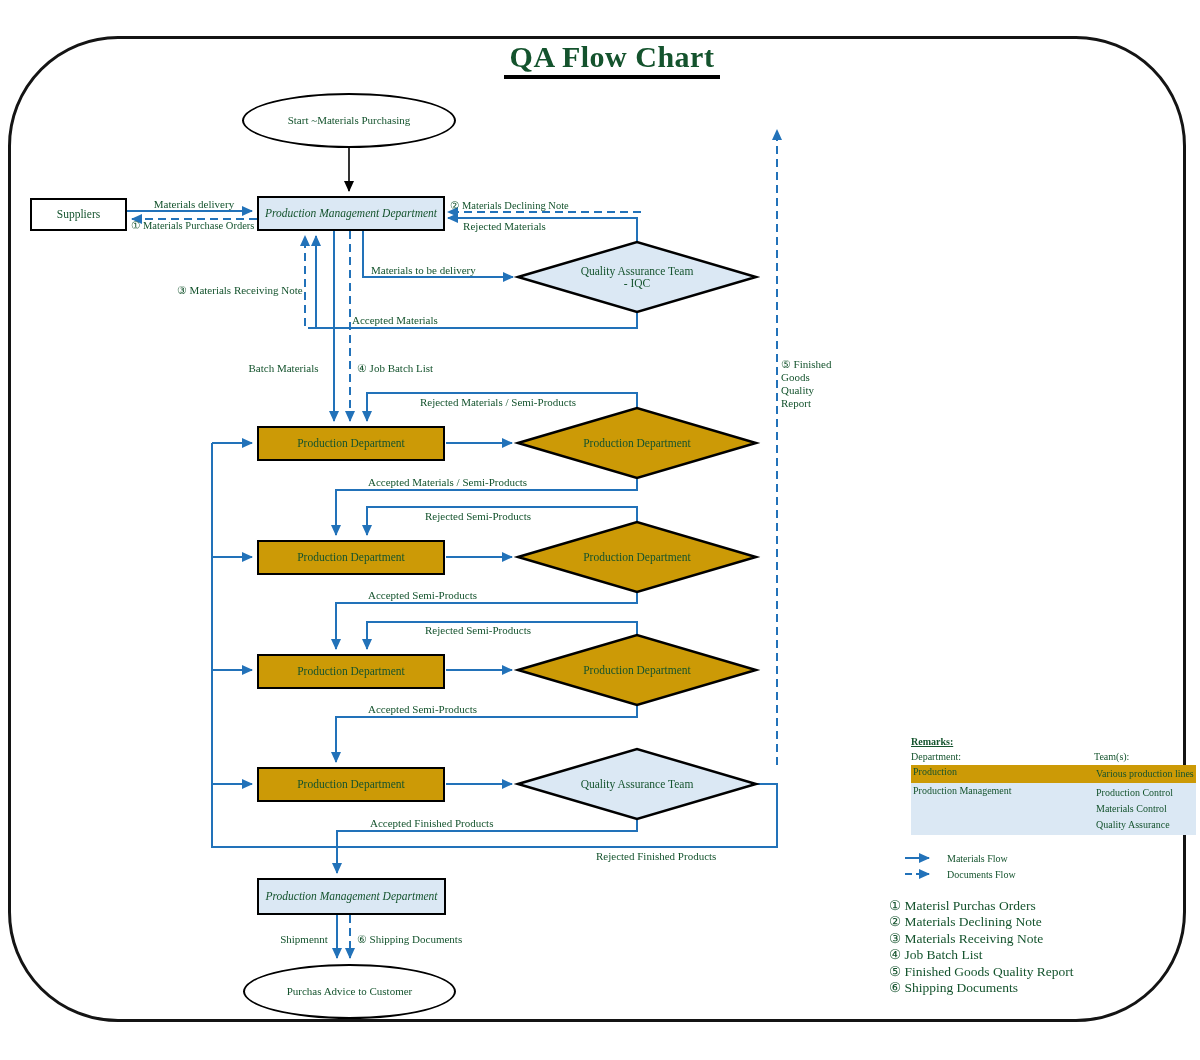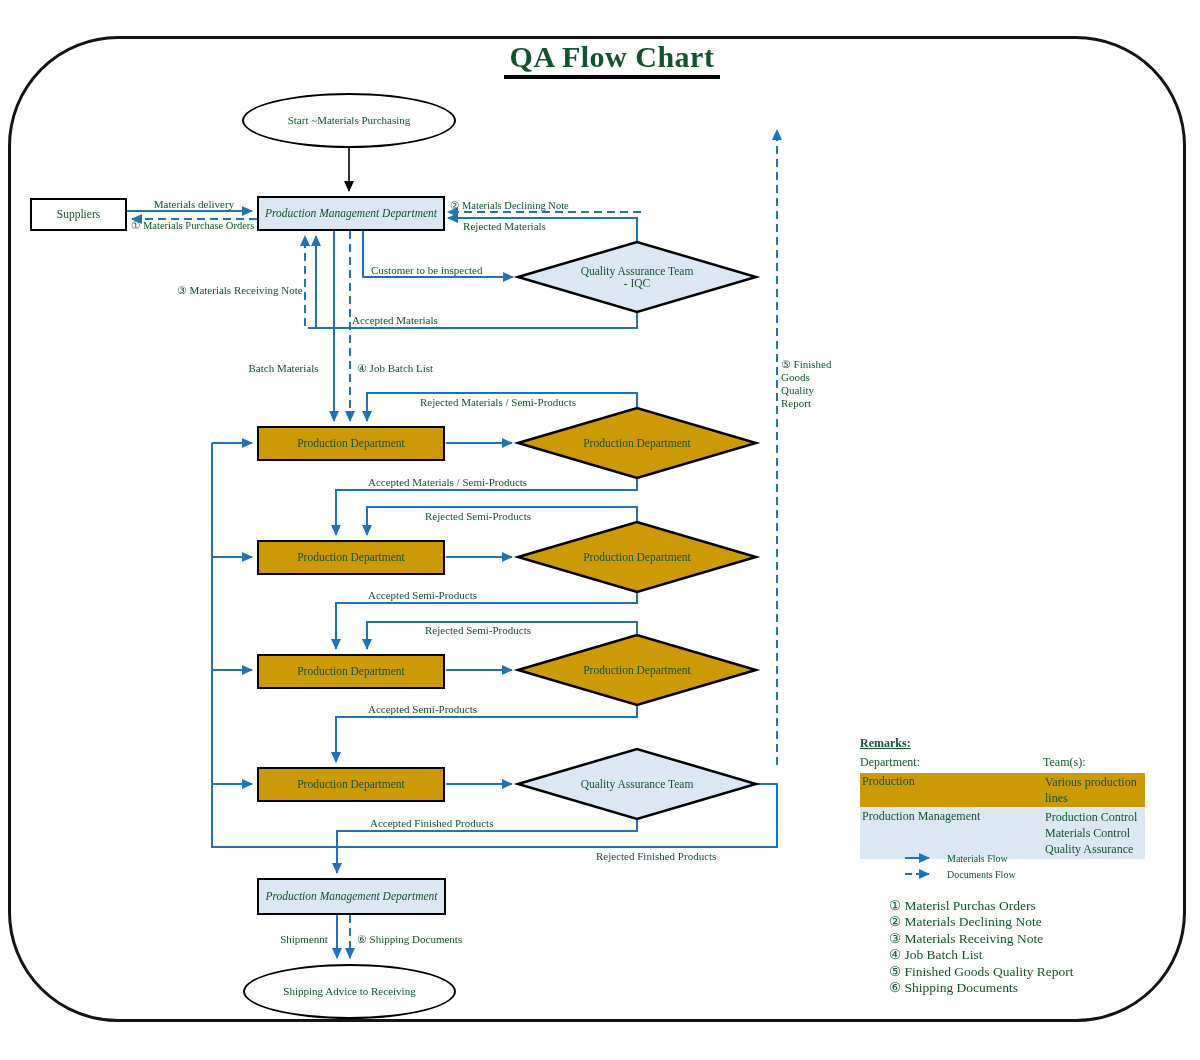--- a/index.html
+++ b/index.html
@@ -17,21 +17,21 @@
   .fill-blue{background:#dbe8f4;font-style:italic;}
   .fill-gold{background:#cc9a06;}
   .fill-white{background:#fff;}
   .ellipse{border-radius:50%;flex-direction:row;font-size:11px;}
   .dia-label{position:absolute;display:flex;align-items:center;justify-content:center;
         flex-direction:column;text-align:center;font-size:11.5px;pointer-events:none;}
   .lbl{position:absolute;font-size:11px;white-space:nowrap;}
   .lbl.small{font-size:10.5px;}
   .fg-report{position:absolute;left:781px;top:358px;font-size:11px;line-height:13px;}
   .fg-report div{white-space:nowrap;}
-  .remarks{position:absolute;left:860px;top:736px;width:285px;font-size:12px;}
+  .remarks{position:absolute;left:911px;top:736px;width:285px;font-size:10px;}
   .rm-head{font-weight:bold;text-decoration:underline;margin-bottom:4px;}
   .rm-row{display:flex;}
   .rm-dept{width:183px;flex:none;}
   .rm-cols{display:flex;margin-bottom:3px;}
   .rm-teams div{line-height:16px;}
   .rm-r1{background:#dbe8f4;padding:2px 0 2px 2px;}
   .rm-r2{background:#cc9a06;padding:1px 0 1px 2px;}
   .legend{position:absolute;left:903px;top:850px;font-size:10px;}
   .lg-row{display:flex;align-items:center;height:16px;}
   .lg-row svg{margin-right:6px;}
@@ -130,21 +130,21 @@
   </div>
   <div class="node fill-gold" style="left:257px;top:767px;width:188px;height:35px;">
     <span>Production Department</span>
   </div>
 
   <div class="node fill-blue" style="left:257px;top:878px;width:189px;height:37px;">
     <span>Production Management Department</span>
   </div>
 
   <div class="node ellipse fill-white" style="left:243px;top:964px;width:213px;height:55px;">
-    <span>Shipping Advice to Receiving</span>
+    <span>Purchas Advice to Customer</span>
   </div>
 
   <div class="dia-label" style="left:519px;top:242px;width:236px;height:70px;">
     <span>Quality Assurance Team</span>
     <span>-  IQC</span>
   </div>
   <div class="dia-label" style="left:519px;top:408px;width:236px;height:70px;">
     <span>Production Department</span>
   </div>
   <div class="dia-label" style="left:519px;top:522px;width:236px;height:70px;">
@@ -154,21 +154,21 @@
     <span>Production Department</span>
   </div>
   <div class="dia-label" style="left:519px;top:749px;width:236px;height:70px;">
     <span>Quality Assurance Team</span>
   </div>
 
   <div class="lbl ta-c" style="left:134px;top:198px;width:120px;">Materials delivery</div>
   <div class="lbl small" style="left:131px;top:219px;">① Materials Purchase Orders</div>
   <div class="lbl small" style="left:450px;top:199px;">② Materials Declining Note</div>
   <div class="lbl ta-c" style="left:452px;top:220px;width:105px;">Rejected Materials</div>
-  <div class="lbl" style="left:371px;top:264px;">Customer to be inspected</div>
+  <div class="lbl" style="left:371px;top:264px;">Materials to be delivery</div>
   <div class="lbl" style="left:177px;top:284px;">③  Materials Receiving Note</div>
   <div class="lbl" style="left:352px;top:314px;">Accepted Materials</div>
   <div class="lbl ta-r" style="left:237px;top:362px;width:93px;">Batch Materials</div>
   <div class="lbl" style="left:357px;top:362px;">④ Job Batch List</div>
   <div class="lbl ta-c" style="left:412px;top:396px;width:172px;">Rejected Materials / Semi-Products</div>
   <div class="lbl" style="left:368px;top:476px;">Accepted Materials / Semi-Products</div>
   <div class="lbl" style="left:425px;top:510px;">Rejected Semi-Products</div>
   <div class="lbl" style="left:368px;top:589px;">Accepted Semi-Products</div>
   <div class="lbl" style="left:425px;top:624px;">Rejected Semi-Products</div>
   <div class="lbl" style="left:368px;top:703px;">Accepted Semi-Products</div>

